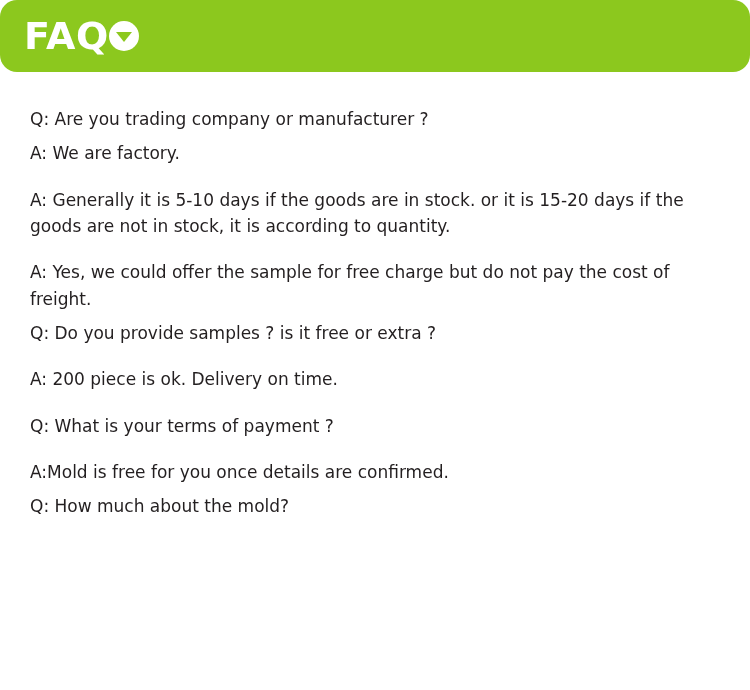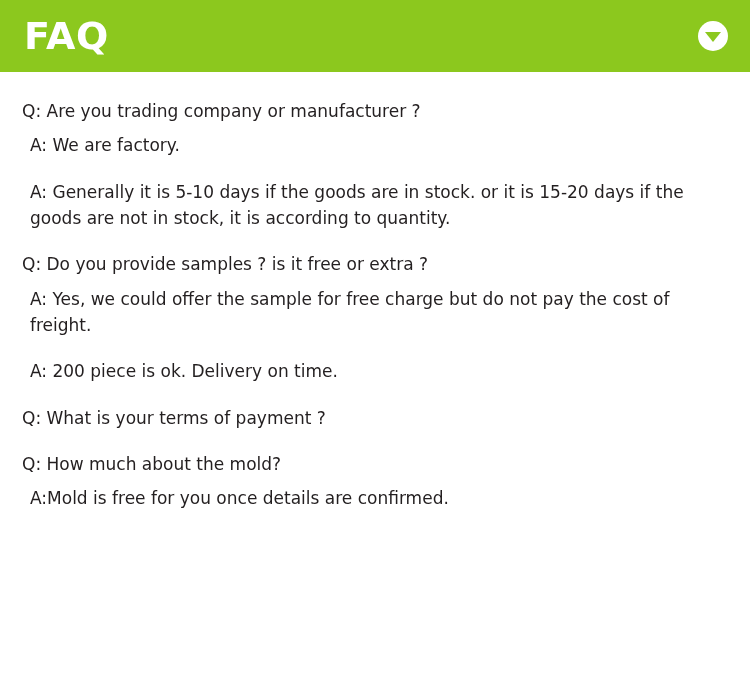--- a/index.html
+++ b/index.html
@@ -17,23 +17,24 @@
     width: 750px;
     height: 690px;
     position: relative;
     background: #ffffff;
   }
   .faq-header {
     height: 72px;
     background: #8cc81e;
     display: flex;
     align-items: center;
-    justify-content: space-between;
+    justify-content: flex-start;
     padding: 0 22px 0 24px;
     box-sizing: border-box;
+    border-radius: 17px;
   }
   .faq-title {
     color: #ffffff;
     font-size: 38px;
     font-weight: bold;
     letter-spacing: 0.5px;
     line-height: 1;
   }
   .collapse-btn {
     width: 30px;
@@ -61,21 +62,21 @@
   }
   .qa-block:last-child {
     margin-bottom: 0;
   }
   .qa-line {
     font-size: 17px;
     color: #231f20;
     line-height: 1.55;
   }
   .qa-q {
-    margin: 0;
+    margin: 8px;
   }
   .qa-a {
     margin: 8px;
   }
 </style>
 </head>
 <body>
 
 <div class="page">
 
@@ -91,31 +92,31 @@
     <div class="qa-block">
       <p class="qa-line qa-q">Q: Are you trading company or manufacturer ?</p>
       <p class="qa-line qa-a">A: We are factory.</p>
     </div>
 
     <div class="qa-block">
       <p class="qa-line qa-a">A: Generally it is 5-10 days if the goods are in stock. or it is 15-20 days if the goods are not in stock, it is according to quantity.</p>
     </div>
 
     <div class="qa-block">
+      <p class="qa-line qa-a">A: Yes, we could offer the sample for free charge but do not pay the cost of freight.</p>
       <p class="qa-line qa-q">Q: Do you provide samples ? is it free or extra ?</p>
-      <p class="qa-line qa-a">A: Yes, we could offer the sample for free charge but do not pay the cost of freight.</p>
     </div>
 
     <div class="qa-block">
       <p class="qa-line qa-a">A: 200 piece is ok. Delivery on time.</p>
     </div>
 
     <div class="qa-block">
       <p class="qa-line qa-q">Q: What is your terms of payment ?</p>
     </div>
 
     <div class="qa-block">
+      <p class="qa-line qa-a">A:Mold is free for you once details are confirmed.</p>
       <p class="qa-line qa-q">Q: How much about the mold?</p>
-      <p class="qa-line qa-a">A:Mold is free for you once details are confirmed.</p>
     </div>
 
   </div>
 </div>
 
 </body></html>

